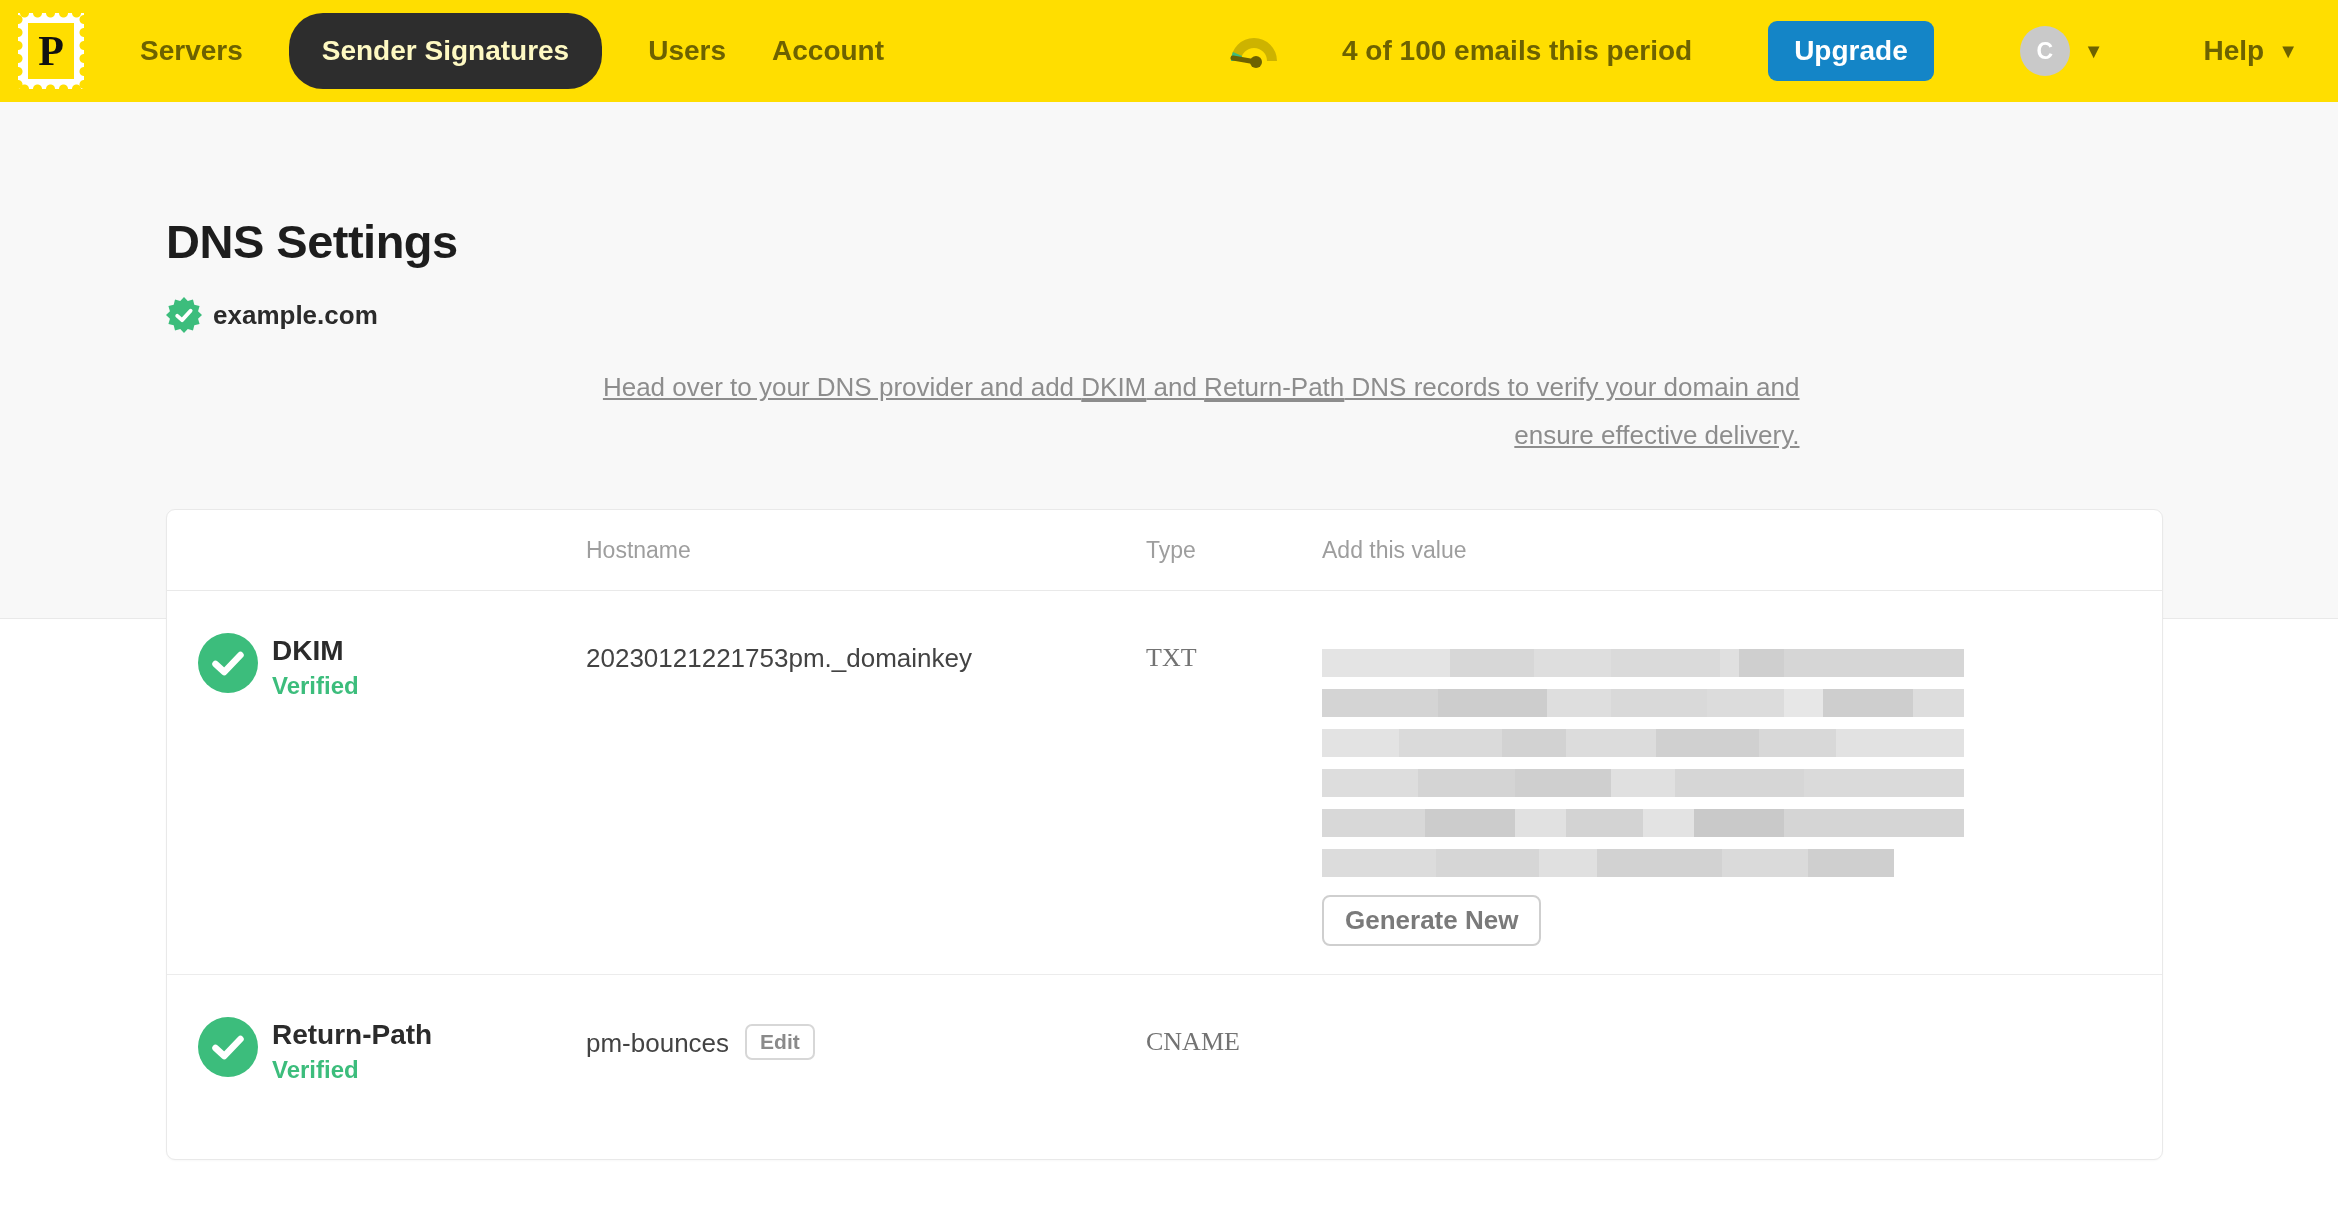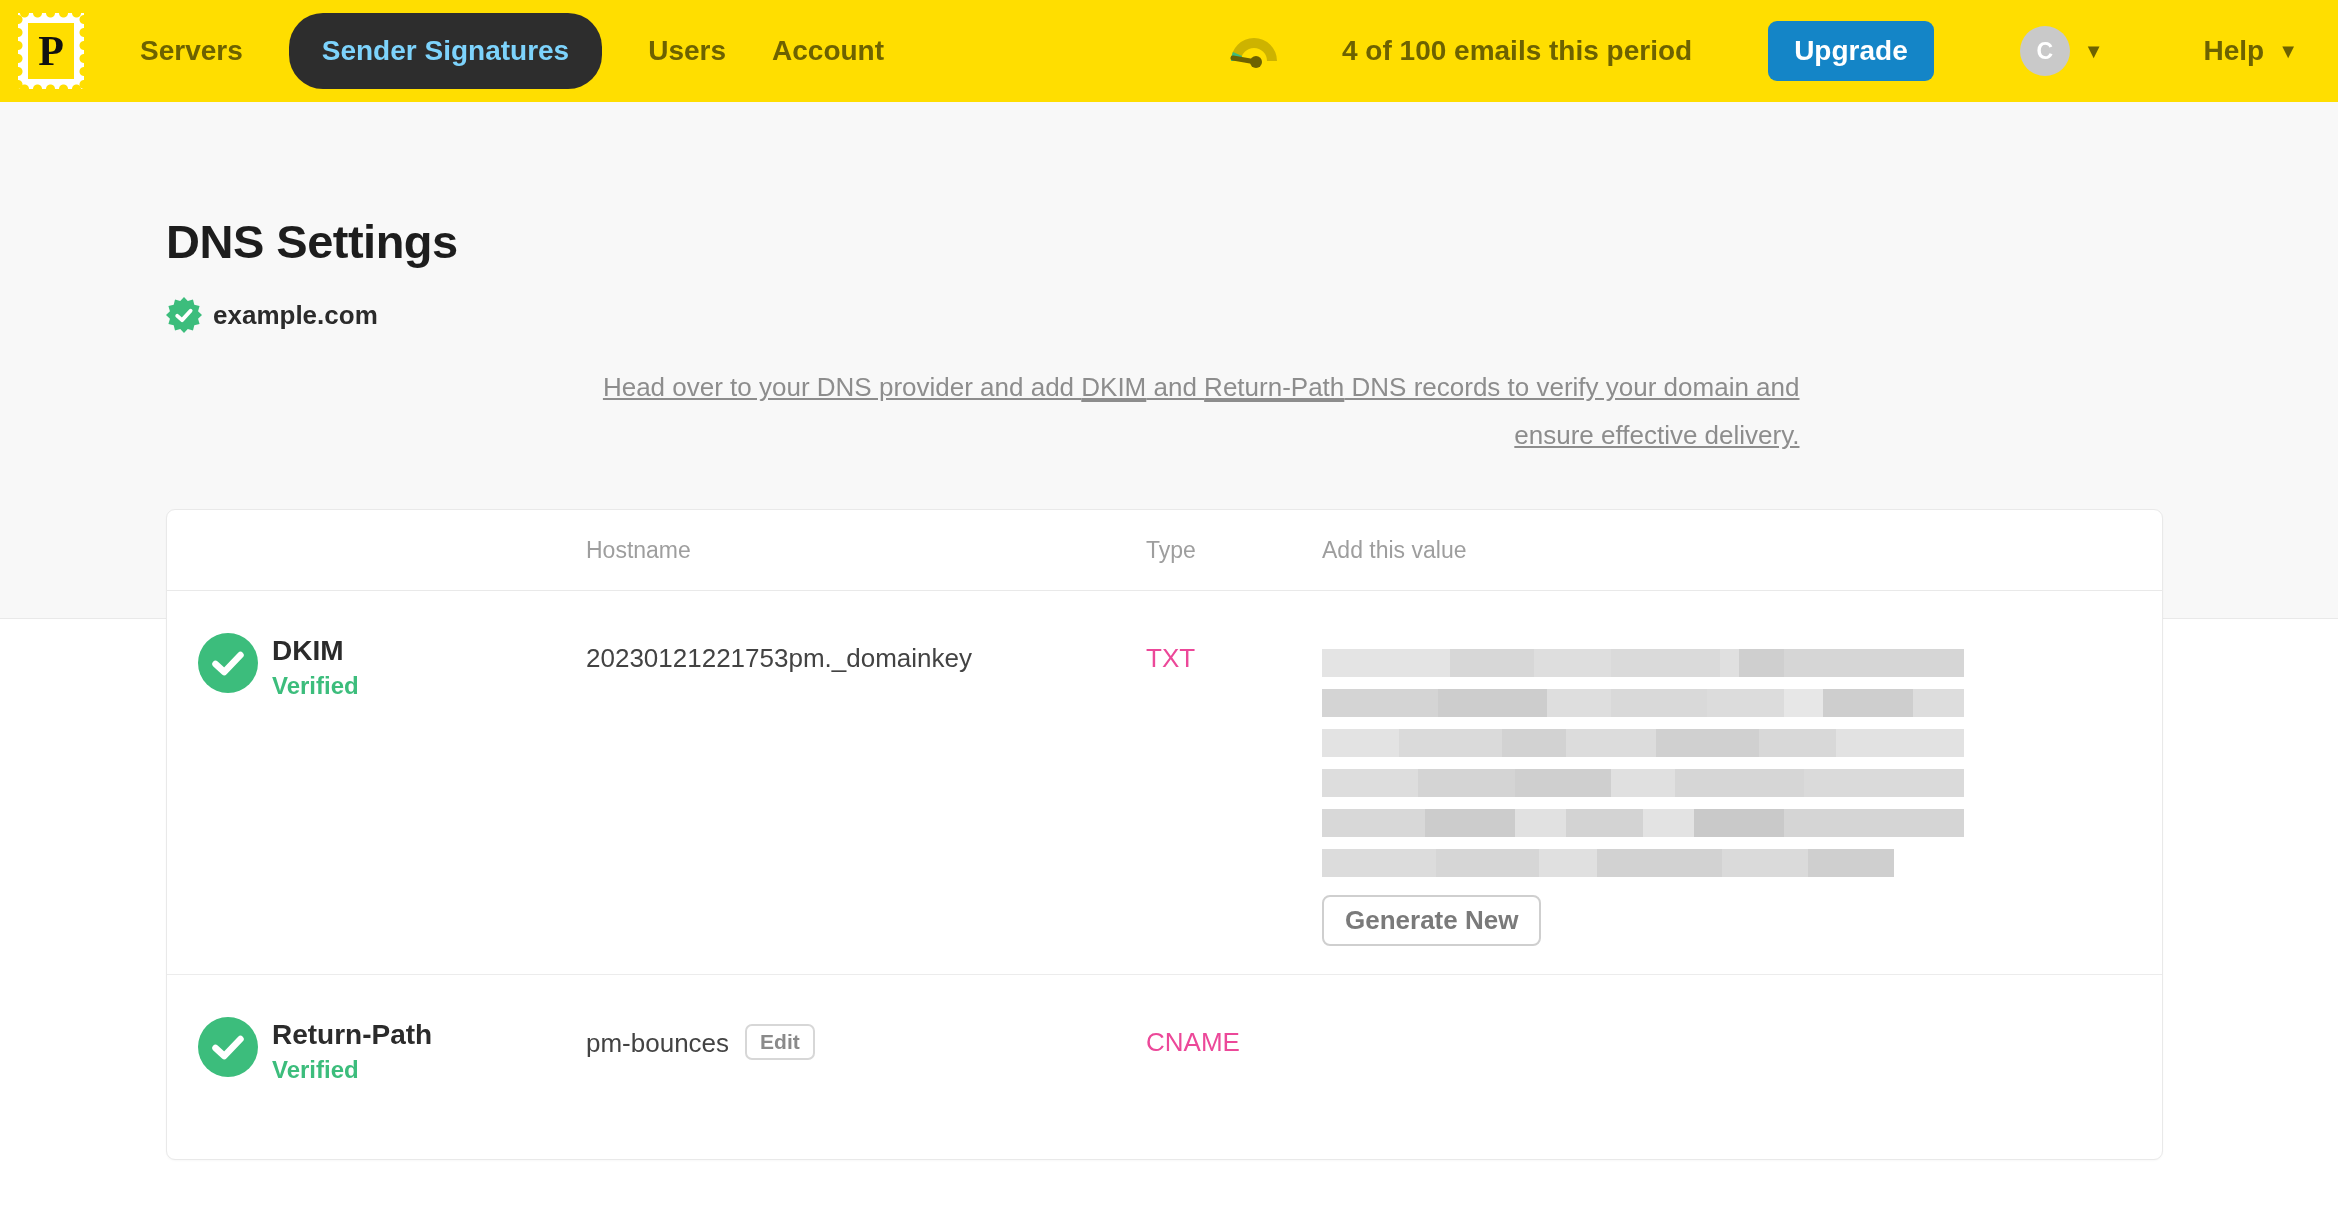--- a/index.html
+++ b/index.html
@@ -38,21 +38,21 @@
     display:flex; align-items:center; justify-content:center;
     font-family:"Liberation Serif", serif;
     font-weight:700; font-size:42px; color:#111;
   }
   .nav-items { display:flex; align-items:center; margin-left:56px; gap:46px; }
   .nav-link {
     font-size:28px; font-weight:700; color:#6d6200;
     cursor:pointer; white-space:nowrap;
   }
   .nav-pill {
-    background:#2d2d2d; color:#7dd3fc;
+    background:#2d2d2d; color:#fef9c3;
     font-size:28px; font-weight:700;
     padding:22px 33px; border-radius:34px;
     cursor:pointer; white-space:nowrap;
   }
   .nav-right { margin-left:auto; display:flex; align-items:center;gap:48px; }
   .gauge { width:52px; height:42px; margin-right:14px; }
   .usage-text { font-size:28px; font-weight:700; color:#6d6200; white-space:nowrap; }
   .upgrade-btn {
     margin-left:28px;
     background:#1485c7; color:#fff;
@@ -104,21 +104,21 @@
   .th { font-size:23px; color:#9e9e9e; font-weight:400; }
   .record-row { position:relative; }
   .record-row.dkim { height:384px; border-bottom:1px solid #ececec; }
   .record-row.return-path { height:184px; }
   .status-cell { display:flex; align-items:flex-start; padding:42px 0 0 31px; }
   .check-circle { width:60px; height:60px; flex:0 0 auto; }
   .status-text { margin-left:14px; padding-top:2px; }
   .record-name { font-size:28px; font-weight:700; color:#2b2b2b; line-height:32px; }
   .record-status { font-size:24px; font-weight:600; color:#3cbd7c; margin-top:5px; }
   .hostname-cell { padding-top:52px; font-size:26px; color:#434343; }
-  .type-cell { padding-top:52px; font-size:26px; color:#ec4899; }
+  .type-cell { padding-top:52px; font-size:26px; color:#737373;font-family:Liberation Serif, serif; }
   .value-cell { padding-top:58px; padding-right:60px; }
   .mono-value {
     padding-top:54px; font-family:"DejaVu Sans Mono", monospace;
     font-size:25px; color:#666;
   }
 
   .edit-btn {
     display:inline-block; margin-left:16px; position:relative; top:-3px;
     background:#fff; border:2px solid #d7d7d7; border-radius:7px;
     font-size:21px; font-weight:700; color:#8a8a8a;

